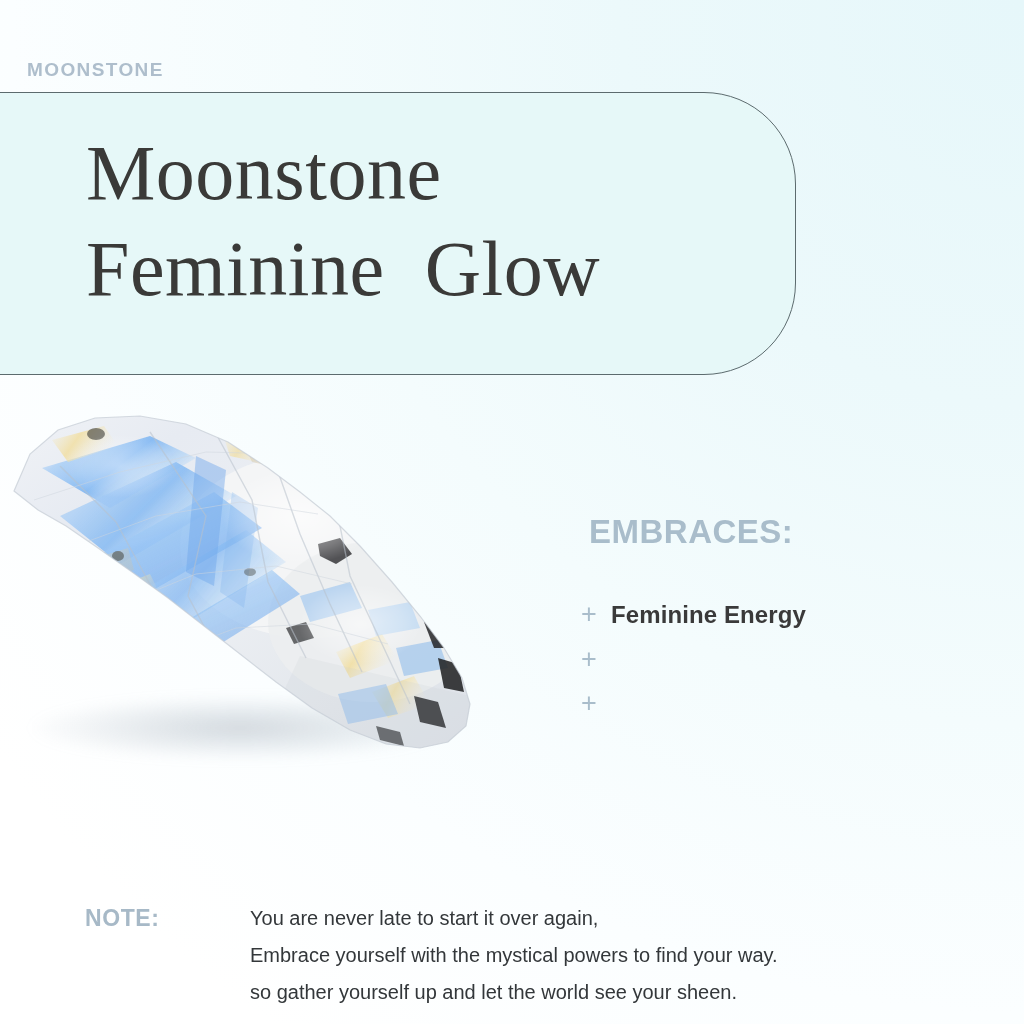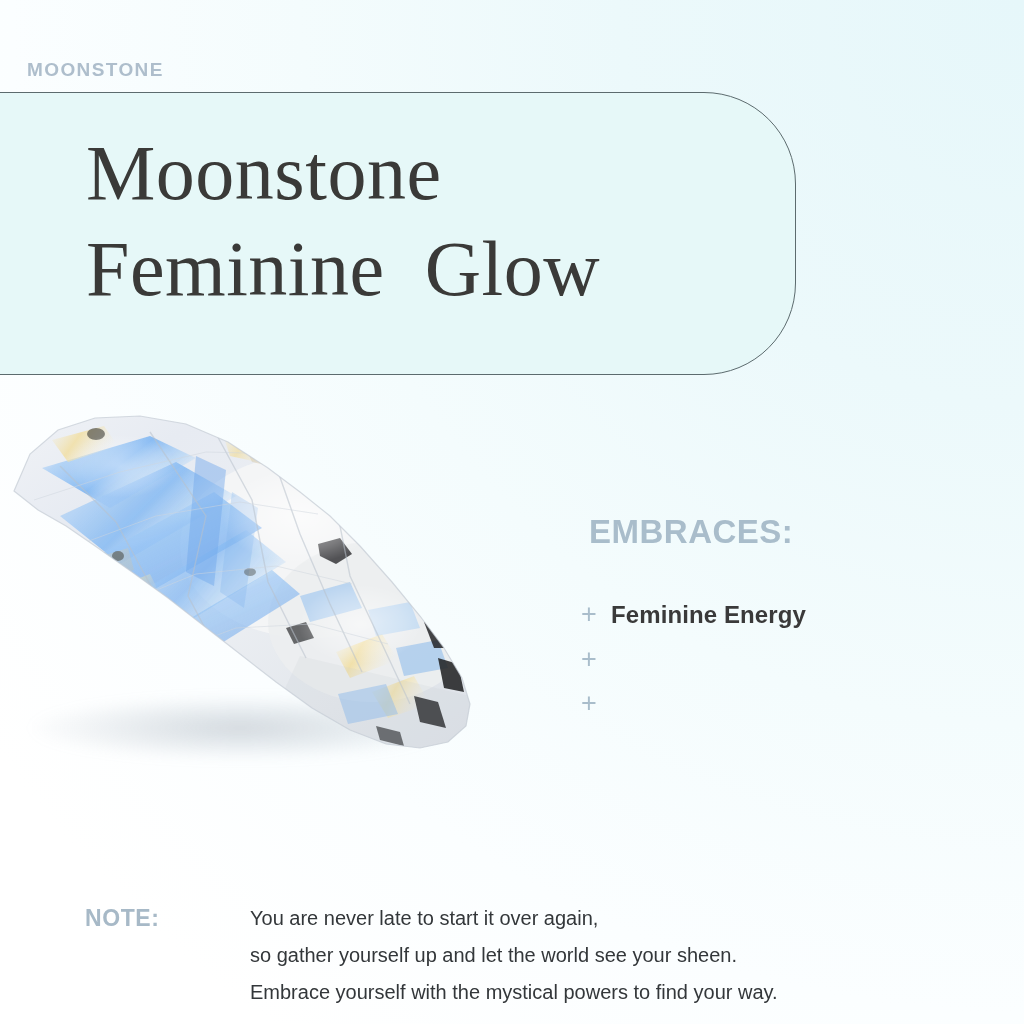--- a/index.html
+++ b/index.html
@@ -316,18 +316,18 @@
       <li class="embrace-item">
         <span class="plus-icon">+</span>
       </li>
     </ul>
   </div>
 
   <div class="note">
     <div class="note-label">NOTE:</div>
     <div class="note-body">
       <div class="note-line">You are never late to start it over again,</div>
+      <div class="note-line">Embrace yourself with the mystical powers to find your way.</div>
       <div class="note-line">so gather yourself up and let the world see your sheen.</div>
-      <div class="note-line">Embrace yourself with the mystical powers to find your way.</div>
     </div>
   </div>
 
 </div>
 
 </body></html>

